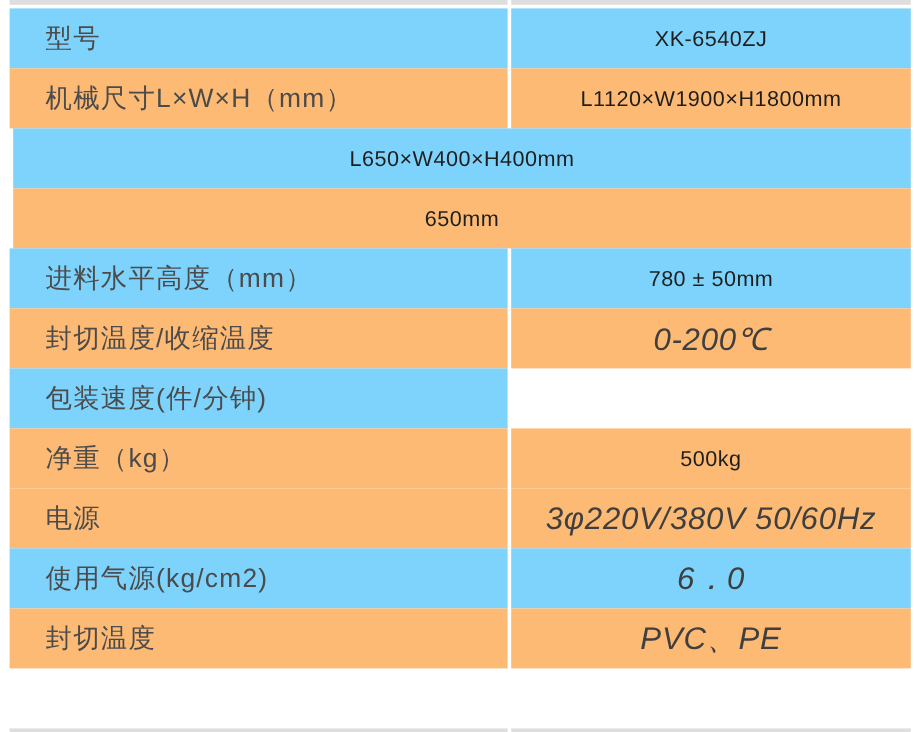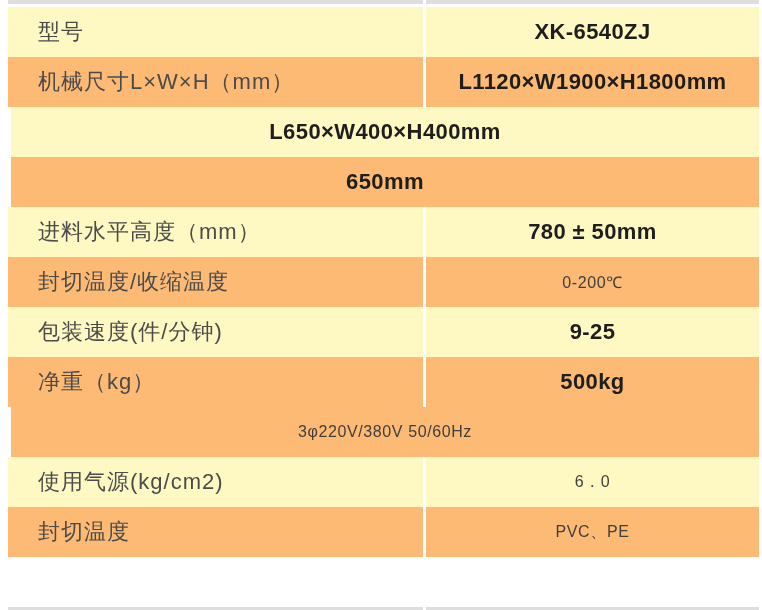--- a/index.html
+++ b/index.html
@@ -49,44 +49,45 @@
     width: 3px;
     background: transparent;
   }
   .cell-value {
     flex: 1;
     display: flex;
     align-items: center;
     justify-content: center;
   }
   .row-gray .cell-label,
-  .row-gray .cell-value { background: #fef9c3; }
+  .row-gray .cell-value { background: #7dd3fc; }
   .row-white .cell-label,
   .row-white .cell-value { background: #fdba74; }
 
   .label {
     font-size: 22px;
     font-weight: normal;
     color: #4b4b4b;
     letter-spacing: 1px;
     white-space: nowrap;
   }
   .val-bold {
-    font-size: 22px;
-    font-weight: bold;
+    font-size: 18px;
+    font-weight: normal;
     color: #1e1e1e;
     letter-spacing: 0.4px;
     white-space: nowrap;
   }
   .val-light {
-    font-size: 16px;
+    font-size: 26px;
     font-weight: normal;
     color: #3f3f3f;
     letter-spacing: 0.6px;
     white-space: nowrap;
+    font-style: italic;
   }
 </style>
 </head>
 <body>
 
 <div class="page">
 
   <div class="strip strip-top">
     <div class="seg-left"></div>
     <div class="seg-gap"></div>
@@ -146,37 +147,37 @@
     <div class="cell-value">
       <span class="value val-light">0-200℃</span>
     </div>
   </div>
 
   <div class="row row-gray">
     <div class="cell-label">
       <span class="label">包装速度(件/分钟)</span>
     </div>
     <div class="cell-gap"></div>
-    <div class="cell-value">
-      <span class="value val-bold">9-25</span>
-    </div>
   </div>
 
   <div class="row row-white">
     <div class="cell-label">
       <span class="label">净重（kg）</span>
     </div>
     <div class="cell-gap"></div>
     <div class="cell-value">
       <span class="value val-bold">500kg</span>
     </div>
   </div>
 
 
   <div class="row row-white">
+    <div class="cell-label">
+      <span class="label">电源</span>
+    </div>
     <div class="cell-gap"></div>
     <div class="cell-value">
       <span class="value val-light">3φ220V/380V 50/60Hz</span>
     </div>
   </div>
 
   <div class="row row-gray">
     <div class="cell-label">
       <span class="label">使用气源(kg/cm2)</span>
     </div>

